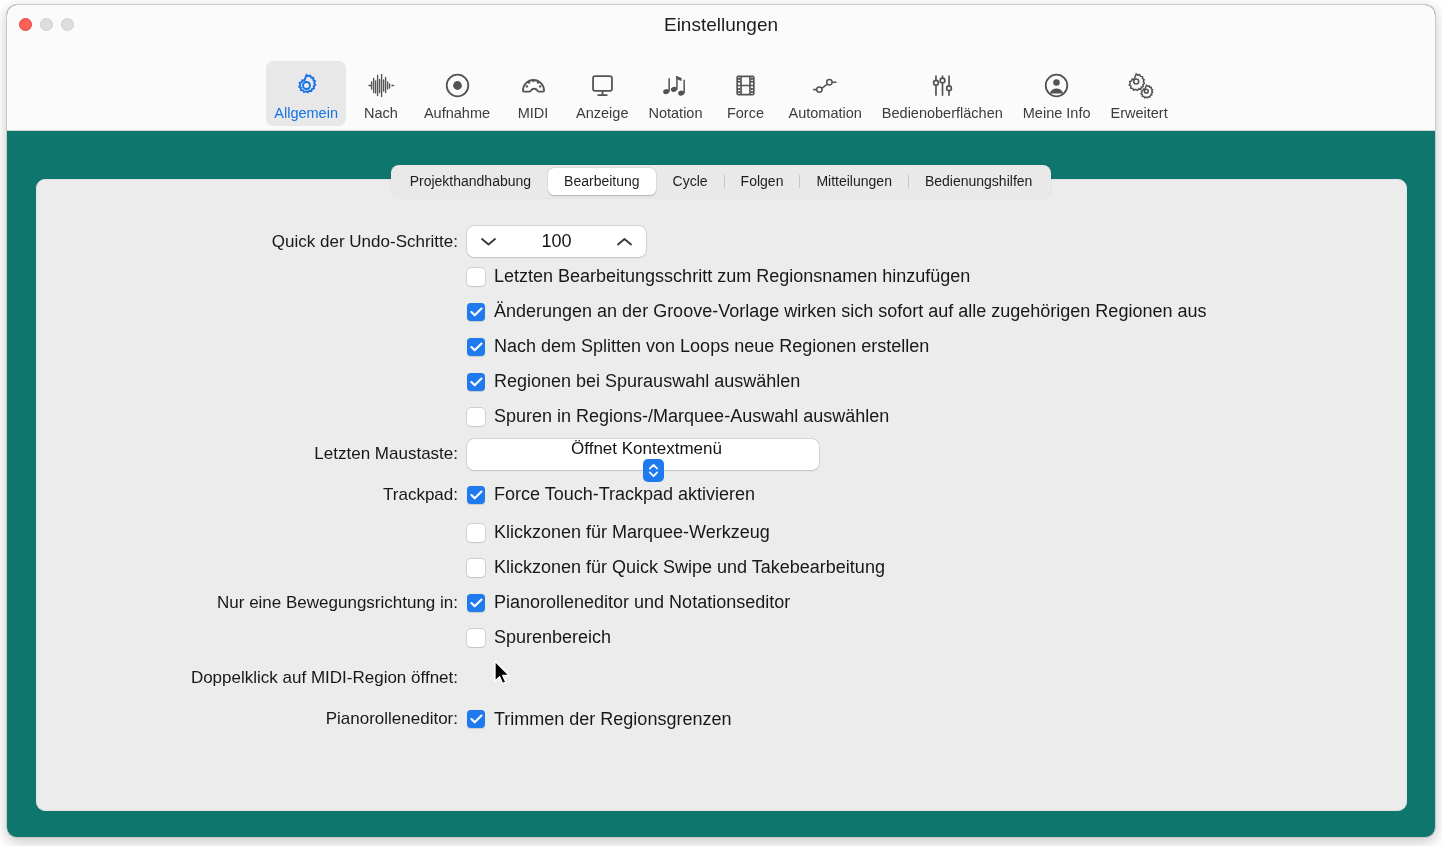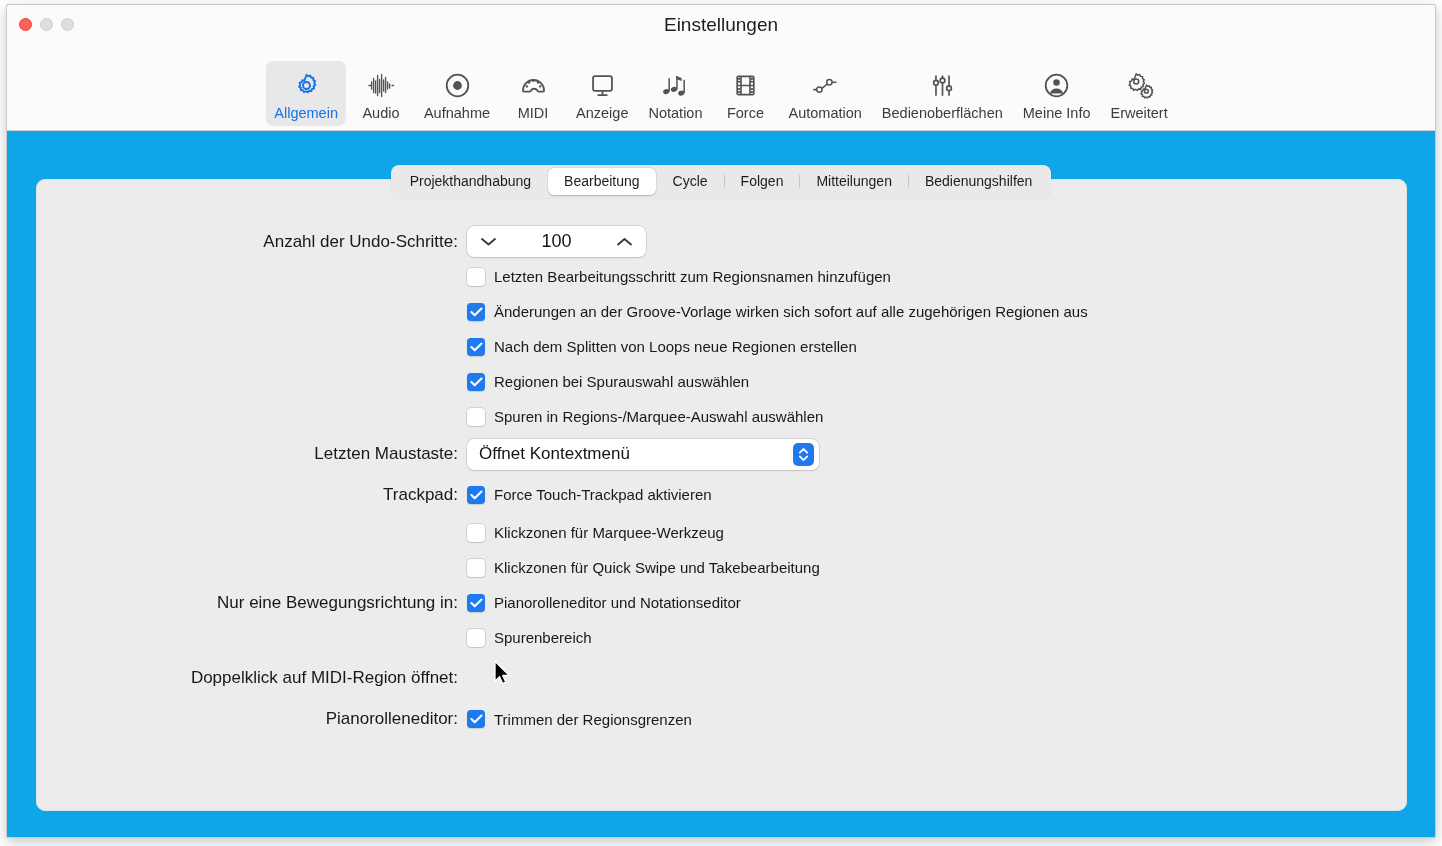--- a/index.html
+++ b/index.html
@@ -8,22 +8,22 @@
     background: #ffffff;
     font-family: "Liberation Sans", sans-serif;
     -webkit-font-smoothing: antialiased;
     overflow: hidden;
   }
 
   .window {
     position: absolute;
     left: 6px; top: 4px;
     width: 1430px; height: 834px;
-    background: #0ea5e9;
-    border-radius: 2px;
+    background: #0f766e;
+    border-radius: 11px;
     border: 1px solid #c9c9c9;
     box-shadow: 0 4px 14px rgba(0,0,0,0.22);
     overflow: hidden;
   }
 
   
   .titlebar {
     position: relative;
     height: 126px;
     background: #fbfbfb;
@@ -182,36 +182,37 @@
   .cb.off {
     background: #ffffff;
     box-shadow: 0 0 0 0.5px #b5b5b5, 0 0.5px 1px rgba(0,0,0,0.10);
   }
   .cb.on {
     background: #1f7af0;
     box-shadow: 0 0.5px 1px rgba(0,0,0,0.14);
   }
   .cb-text {
     margin-left: 9px;
-    font-size: 15px;
+    font-size: 18px;
     color: #181818;
     white-space: nowrap;
   }
 
   
   .popup {
     height: 31px;
     background: #ffffff;
     border-radius: 7px;
     box-shadow: 0 0 0 0.5px #b9b9b9, 0 1px 1.5px rgba(0,0,0,0.12);
     display: flex;
     align-items: center;
     justify-content: space-between;
     padding: 0 5px 0 12px;
     cursor: default;
+    flex-direction: column;
   }
   .popup .ptext {
     font-size: 17px;
     color: #141414;
     white-space: nowrap;
     flex: 1;
   }
   .pchev {
     width: 21px; height: 23px;
     background: #1f7af0;
@@ -253,21 +254,21 @@
         </span>
         <span class="tb-label">Allgemein</span>
       </div>
 
       <div class="tb-item">
         <span class="tb-icon">
           <svg width="28" height="27" viewBox="0 0 28 27" stroke="currentColor" stroke-width="1.35" stroke-linecap="round" fill="none">
             <path d="M2 13.5h1.6M4.6 10v7M6.6 6.5v14M8.6 9v12M10.6 3.5v20M12.6 7.5v13M14.6 2.5v22M16.6 8v11M18.6 5.5v15M20.6 10v7M22.6 12v4M25 13.5h1.6"></path>
           </svg>
         </span>
-        <span class="tb-label">Audio</span>
+        <span class="tb-label">Nach</span>
       </div>
 
       <div class="tb-item">
         <span class="tb-icon">
           <svg width="27" height="27" viewBox="0 0 24 24" fill="none" stroke="currentColor" stroke-width="1.6">
             <circle cx="12" cy="12" r="9.6"></circle>
             <circle cx="12" cy="12" r="3.9" fill="currentColor" stroke="none"></circle>
           </svg>
         </span>
         <span class="tb-label">Aufnahme</span>
@@ -400,21 +401,21 @@
       <div class="tab">
         <span>Bedienungshilfen</span>
       </div>
     </div>
   </div>
 
   <div class="panel">
     <div class="rows" style="top:44px;">
 
       <div class="row">
-        <div class="row-label">Anzahl der Undo-Schritte:</div>
+        <div class="row-label">Quick der Undo-Schritte:</div>
         <div class="row-field">
           <div class="stepper">
             <span class="chev">
               <svg width="17" height="11" viewBox="0 0 17 11" fill="none" stroke="currentColor" stroke-width="1.9" stroke-linecap="round" stroke-linejoin="round">
                   <path d="M2 3l6.5 5.5L15 3"></path>
                 </svg>
             </span>
             <span class="val">100</span>
             <span class="chev">
               <svg width="17" height="11" viewBox="0 0 17 11" fill="none" stroke="currentColor" stroke-width="1.9" stroke-linecap="round" stroke-linejoin="round">

